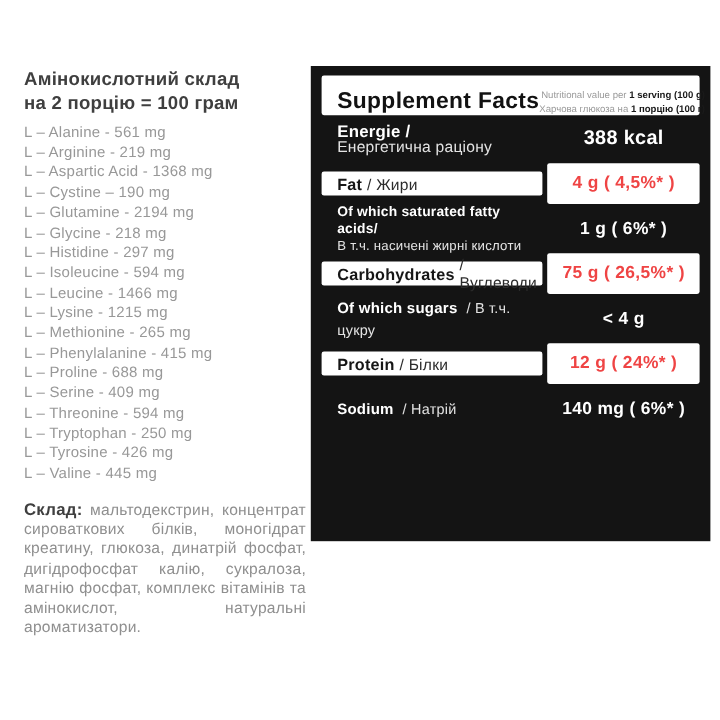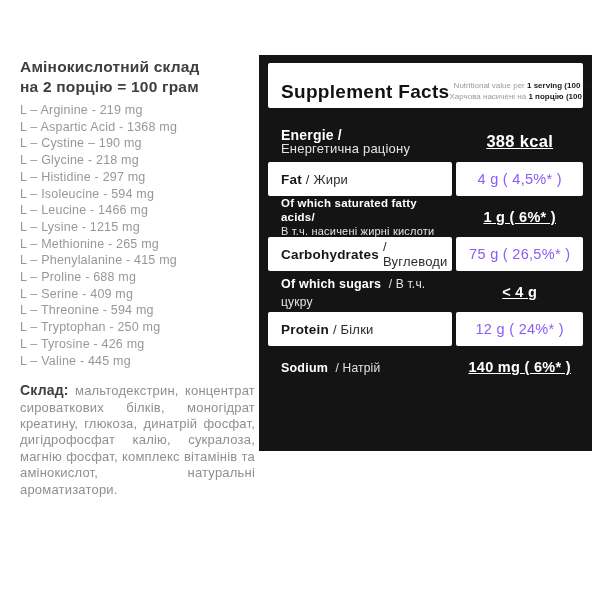--- a/index.html
+++ b/index.html
@@ -15,67 +15,69 @@
   .composition{text-align:justify;font-size:13px;line-height:16.4px;color:#8f8f8f;letter-spacing:.2px;}
   .composition .lead{font-weight:700;color:#3f3f3f;font-size:14px;letter-spacing:.2px;}
   
   .facts-panel{
     position:absolute;left:259px;top:55px;width:333px;height:396px;
     background:#141414;box-sizing:border-box;padding:8px 9px 6px 9px;
     display:flex;flex-direction:column;
   }
   .facts-header{
     background:#ffffff;height:33px;border-radius:2px;flex:0 0 33px;
-    display:flex;align-items:center;justify-content:space-between;
-    padding:12px 8px 0 13px;box-sizing:content-box;
+    display:flex;align-items:flex-end;justify-content:space-between;
+    padding:0 8px 0 13px;box-sizing:content-box;
   }
   .facts-title{font-weight:700;font-size:19px;letter-spacing:.3px;color:#121212;white-space:nowrap;}
   .serving-note{text-align:right;font-size:8px;line-height:10.5px;color:#9a9a9a;white-space:nowrap;}
   .serving-note .sv-b{font-weight:700;color:#1a1a1a;}
-  .rows{display:flex;flex-direction:column;margin-top:15px;}
+  .rows{display:flex;flex-direction:column;margin-top:1px;}
   .row{height:37.5px;display:flex;align-items:center;}
   .lblcol{width:185px;box-sizing:border-box;padding-left:13px;}
   .valcol{width:127px;margin-left:4px;text-align:center;box-sizing:border-box;}
   
   .row.dark .en{font-weight:700;color:#ffffff;letter-spacing:.2px;}
   .row.dark .ua{color:#e3e3e3;letter-spacing:.2px;}
-  .row.dark .valcol{font-weight:700;color:#ffffff;font-size:14.5px;letter-spacing:.3px;text-decoration:underline;}
+  .row.dark .valcol{font-weight:700;color:#ffffff;font-size:14.5px;letter-spacing:.3px;}
   .row.twoline .en,.row.twoline .ua{display:block;line-height:14px;}
   .row.sz-lg .en{font-size:14px;}
   .row.sz-lg .ua{font-size:13px;}
   .row.sz-lg .valcol{font-size:16.5px;}
   .row.sz-sm .en{font-size:11.5px;}
   .row.sz-sm .ua{font-size:11px;}
   .row.sz-md .en{font-size:12.5px;}
   .row.sz-md .ua{font-size:12px;margin-left:3px;}
   
   .row.boxrow .lblcol{
-    background:#ffffff;height:34px;border-radius:2px;
+    background:#ffffff;height:20px;border-radius:2px;
     display:flex;align-items:center;
   }
   .row.boxrow .valcol{
     background:#ffffff;height:34px;border-radius:2px;
     display:flex;align-items:center;justify-content:center;
   }
   .row.boxrow .en{font-weight:700;font-size:13.5px;color:#161616;letter-spacing:.2px;}
   .row.boxrow .ua{font-size:13px;color:#2b2b2b;margin-left:4px;letter-spacing:.2px;}
-  .row.boxrow .valcol{font-weight:400;font-size:14.5px;color:#8b5cf6;letter-spacing:.3px;}
+  .row.boxrow .valcol{font-weight:700;font-size:14.5px;color:#ef4444;letter-spacing:.3px;}
   .footnote{margin-top:4px;font-size:10.5px;line-height:13.5px;color:#ececec;padding-left:4px;letter-spacing:.1px;}
 </style>
 </head>
 <body>
 
 <div class="left-col">
   <div class="left-title">Амінокислотний склад</div>
   <div class="left-title">на 2 порцію = 100 грам</div>
 
   <div class="amino-list">
+    <div class="amino-item">L – Alanine - 561 mg</div>
     <div class="amino-item">L – Arginine - 219 mg</div>
     <div class="amino-item">L – Aspartic Acid - 1368 mg</div>
     <div class="amino-item">L – Cystine – 190 mg</div>
+    <div class="amino-item">L – Glutamine - 2194 mg</div>
     <div class="amino-item">L – Glycine - 218 mg</div>
     <div class="amino-item">L – Histidine - 297 mg</div>
     <div class="amino-item">L – Isoleucine - 594 mg</div>
     <div class="amino-item">L – Leucine - 1466 mg</div>
     <div class="amino-item">L – Lysine - 1215 mg</div>
     <div class="amino-item">L – Methionine - 265 mg</div>
     <div class="amino-item">L – Phenylalanine - 415 mg</div>
     <div class="amino-item">L – Proline - 688 mg</div>
     <div class="amino-item">L – Serine - 409 mg</div>
     <div class="amino-item">L – Threonine - 594 mg</div>
@@ -86,21 +88,21 @@
 
   <p class="composition"><span class="lead">Склад:</span> <span>мальтодекстрин, концентрат сироваткових білків, моногідрат креатину, глюкоза, динатрій фосфат, дигідрофосфат калію, сукралоза, магнію фосфат, комплекс вітамінів та амінокислот, натуральні ароматизатори.</span></p>
 </div>
 
 <div class="facts-panel">
 
   <div class="facts-header">
     <div class="facts-title">Supplement Facts</div>
     <div class="serving-note">
       <div><span>Nutritional value per</span> <span class="sv-b">1 serving (100 g)</span></div>
-      <div><span>Харчова насичені на</span> <span class="sv-b">1 порцію (100 г)</span></div>
+      <div><span>Харчова глюкоза на</span> <span class="sv-b">1 порцію (100 г)</span></div>
     </div>
   </div>
 
   <div class="rows">
 
     <div class="row dark twoline sz-lg">
       <div class="lblcol">
         <span class="en">Energie /</span>
         <span class="ua">Енергетична раціону</span>
       </div>

